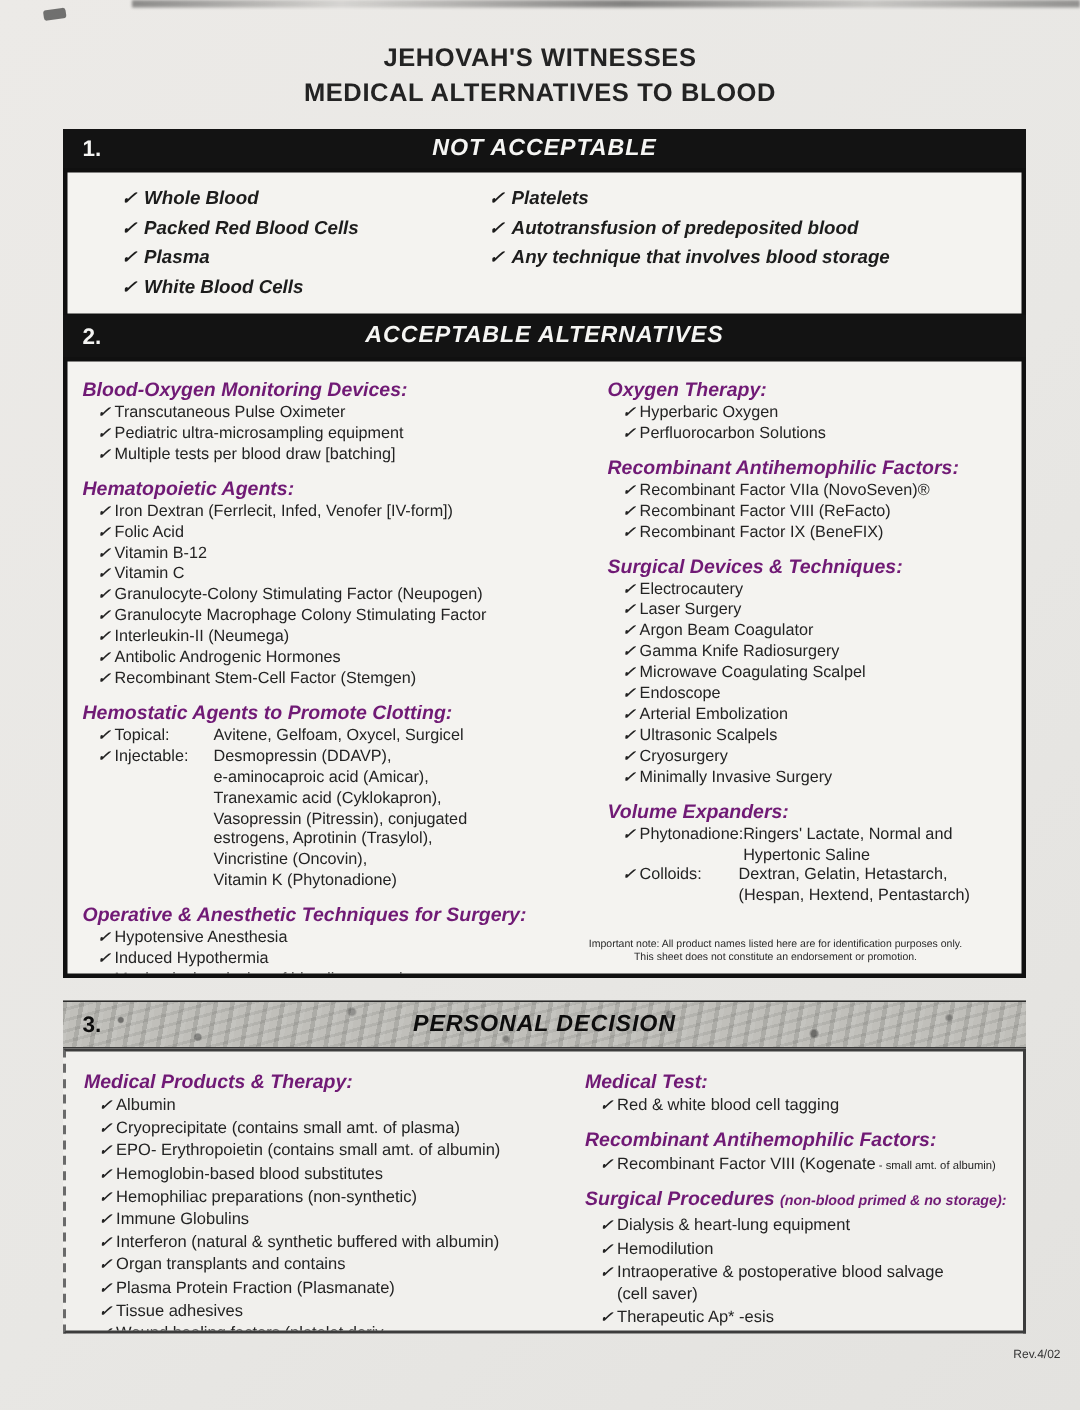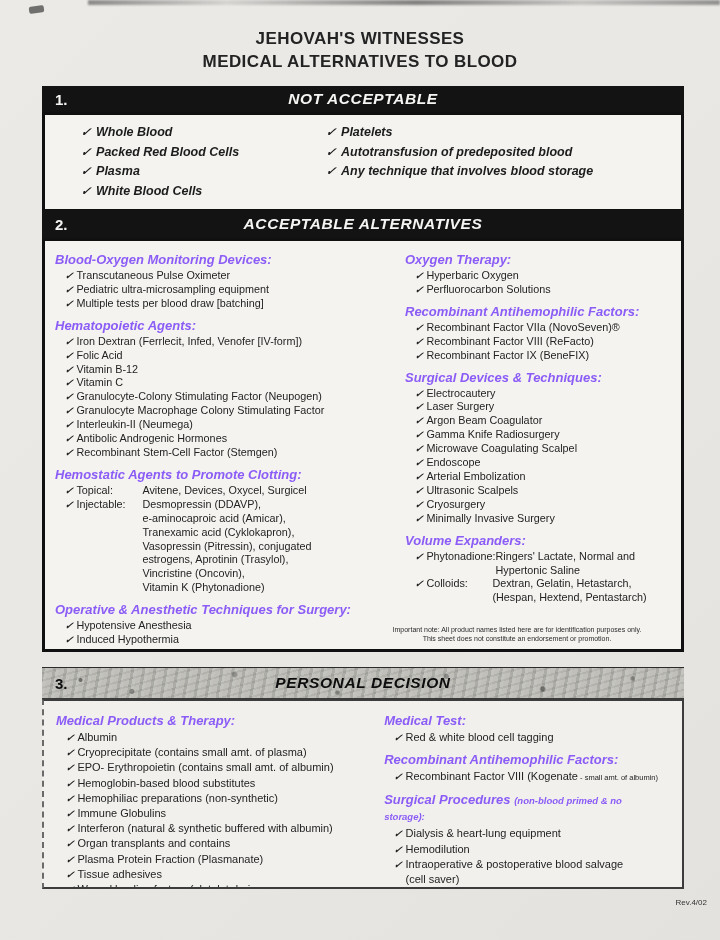--- a/index.html
+++ b/index.html
@@ -35,40 +35,40 @@
       radial-gradient(circle at 92% 35%, rgba(50,50,50,.4) 0 1.5px, transparent 3px),
       repeating-linear-gradient(100deg, rgba(0,0,0,.10) 0 3px, rgba(255,255,255,.07) 3px 6px, transparent 6px 11px),
       repeating-linear-gradient(-15deg, rgba(0,0,0,.07) 0 2px, transparent 2px 7px);
     border-top:1px solid #2b2b2b;border-bottom:1px solid #3a3a3a;}
   .bar.mottled .num{color:#0d0d0d;}
   .bar.mottled .bar-title{color:#0d0d0d;}
 
   .box{background:#f4f3f0;border:3px solid #101010;}
   .sec1 .box{height:86px;display:flex;padding-top:8px;box-sizing:content-box;}
   .sec2 .box{height:414px;display:flex;position:relative;padding:4px 8px 0 10px;box-sizing:border-box;overflow:hidden;}
-  .sec3 .box{height:190px;display:flex;padding:5px 24px 0 12px;box-sizing:border-box;overflow:hidden;
+  .sec3 .box{height:190px;display:flex;padding:5px 8px 0 12px;box-sizing:border-box;overflow:hidden;
     background:#f1f0ed;border:2px solid #3c3c3c;border-left:2px dashed #6a6a6a;}
 
   ul.checklist{list-style:none;margin:0;padding:0;}
   .check{display:inline-block;font-style:italic;font-weight:bold;margin-right:5px;transform:skewX(-8deg);}
 
   
   .sec1 .col1{margin-left:36px;width:245px;}
   .sec1 .col2{flex:1;}
   .sec1 li{font-size:12.5px;font-weight:bold;font-style:italic;line-height:19.5px;white-space:nowrap;}
   .sec1 .check{font-size:12px;}
 
   
   .sec2 .col-left{width:346px;}
   .sec2 .col-right{flex:1;padding-left:4px;}
   .sec3 .col-left{width:332px;}
   .sec3 .col-right{flex:1;padding-left:2px;}
 
   .group{margin-top:7px;}
-  .group h3{margin:0 0 2px 0;font-size:13px;font-weight:bold;font-style:italic;color:#8b5cf6;line-height:15px;}
+  .group h3{margin:0 0 2px 0;font-size:13px;font-weight:bold;font-style:italic;color:#701a75;line-height:15px;}
   .group h3 .h-small{font-size:9.5px;letter-spacing:0;}
   .group ul{padding-left:10px;}
   .sec2 .group li{font-size:10.8px;line-height:13.9px;color:#232323;white-space:nowrap;}
   .sec3 .group li{font-size:11px;line-height:15.2px;color:#232323;white-space:nowrap;}
   .group .check{font-size:10px;margin-right:3px;}
   .lbl{display:inline-block;min-width:66px;vertical-align:top;}
   .val{display:inline-block;vertical-align:top;white-space:nowrap;}
   .small{font-size:7.5px;}
 
   .note{position:absolute;right:14px;bottom:6px;width:300px;text-align:center;
@@ -132,21 +132,21 @@
             <li><span class="check">✓</span><span class="txt">Granulocyte-Colony Stimulating Factor (Neupogen)</span></li>
             <li><span class="check">✓</span><span class="txt">Granulocyte Macrophage Colony Stimulating Factor</span></li>
             <li><span class="check">✓</span><span class="txt">Interleukin-II (Neumega)</span></li>
             <li><span class="check">✓</span><span class="txt">Antibolic Androgenic Hormones</span></li>
             <li><span class="check">✓</span><span class="txt">Recombinant Stem-Cell Factor (Stemgen)</span></li>
           </ul>
       </div>
       <div class="group">
         <h3>Hemostatic Agents to Promote Clotting:</h3>
         <ul class="checklist">
-            <li><span class="check">✓</span><span class="lbl">Topical:</span><span class="val">Avitene, Devices, Oxycel, Surgicel</span></li>
+            <li><span class="check">✓</span><span class="lbl">Topical:</span><span class="val">Avitene, Gelfoam, Oxycel, Surgicel</span></li>
             <li><span class="check">✓</span><span class="lbl">Injectable:</span><span class="val"><div>Desmopressin (DDAVP),</div><div>e-aminocaproic acid (Amicar),</div><div>Tranexamic acid (Cyklokapron),</div><div>Vasopressin (Pitressin), conjugated</div><div>estrogens, Aprotinin (Trasylol),</div><div>Vincristine (Oncovin),</div><div>Vitamin K (Phytonadione)</div></span></li>
           </ul>
       </div>
       <div class="group">
         <h3>Operative &amp; Anesthetic Techniques for Surgery:</h3>
         <ul class="checklist">
             <li><span class="check">✓</span><span class="txt">Hypotensive Anesthesia</span></li>
             <li><span class="check">✓</span><span class="txt">Induced Hypothermia</span></li>
             <li><span class="check">✓</span><span class="txt">Mechanical occlusion of bleeding vessel</span></li>
           </ul>

